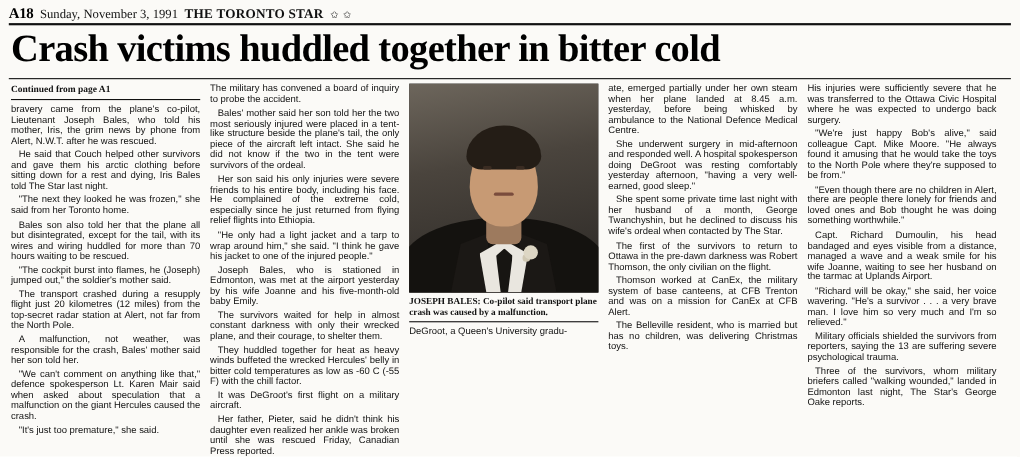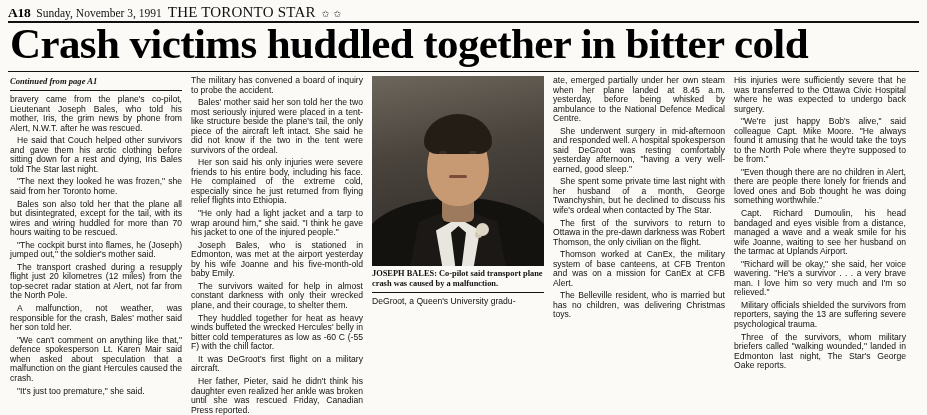--- a/index.html
+++ b/index.html
@@ -38,23 +38,24 @@
     font-weight: bold;
     font-size: 13.5px;
     letter-spacing: -0.3px;
     color: #000;
   }
   .masthead-date {
     font-size: 11.5px;
     color: #111;
   }
   .masthead-paper {
-    font-size: 15px;
+    font-size: 12px;
     letter-spacing: 0.2px;
     color: #111;
+    font-weight: bold;
   }
   .masthead-marks {
     font-size: 9px;
     color: #333;
     letter-spacing: 1px;
   }
   .rule-top {
     position: absolute;
     left: 8px;
     right: 8px;
@@ -63,21 +64,21 @@
     background: #111;
   }
   
   .headline {
     position: absolute;
     left: 10px;
     right: 10px;
     top: 24px;
     font-family: "Liberation Serif", serif;
     font-weight: bold;
-    font-size: 43px;
+    font-size: 35px;
     line-height: 40px;
     letter-spacing: -0.6px;
     color: #000;
     white-space: nowrap;
   }
   .rule-under-head {
     position: absolute;
     left: 8px;
     right: 8px;
     top: 71px;
@@ -109,21 +110,20 @@
     hyphens: auto;
   }
   p.noindent { text-indent: 0; }
   .jumpline {
     font-weight: bold;
     font-size: 8.6px;
     line-height: 10px;
     margin: 0 0 4px 0;
     text-indent: 0;
     text-align: left;
-    font-style: italic;
   }
   .rule-thin {
     height: 1px;
     background: #111;
     margin: 1px 0 4px 0;
   }
   
   .photo-block {
     width: 172px;
     margin: 0 0 3px 0;
@@ -320,21 +320,21 @@
           <div class="ph-flower"></div>
         </div>
         <div class="caption"><span class="name">JOSEPH BALES:</span><span> Co-pilot said transport plane crash was caused by a malfunction.</span></div>
         <div class="caption-rule"></div>
       </div>
       <p class="noindent">DeGroot, a Queen's University gradu-</p>
     </div>
 
     <div class="col">
       <p class="noindent">ate, emerged partially under her own steam when her plane landed at 8.45 a.m. yesterday, before being whisked by ambulance to the National Defence Medical Centre.</p>
-      <p>She underwent surgery in mid-afternoon and responded well. A hospital spokesperson said DeGroot was resting comfortably yesterday afternoon, "having a very well-earned, good sleep."</p>
+      <p>She underwent surgery in mid-afternoon and responded well. A hospital spokesperson doing DeGroot was resting comfortably yesterday afternoon, "having a very well-earned, good sleep."</p>
       <p>She spent some private time last night with her husband of a month, George Twanchyshin, but he declined to discuss his wife's ordeal when contacted by The Star.</p>
       <p>The first of the survivors to return to Ottawa in the pre-dawn darkness was Robert Thomson, the only civilian on the flight.</p>
       <p>Thomson worked at CanEx, the military system of base canteens, at CFB Trenton and was on a mission for CanEx at CFB Alert.</p>
       <p>The Belleville resident, who is married but has no children, was delivering Christmas toys.</p>
     </div>
 
     <div class="col">
       <p class="noindent">His injuries were sufficiently severe that he was transferred to the Ottawa Civic Hospital where he was expected to undergo back surgery.</p>
       <p>"We're just happy Bob's alive," said colleague Capt. Mike Moore. "He always found it amusing that he would take the toys to the North Pole where they're supposed to be from."</p>
       <p>"Even though there are no children in Alert, there are people there lonely for friends and loved ones and Bob thought he was doing something worthwhile."</p>

